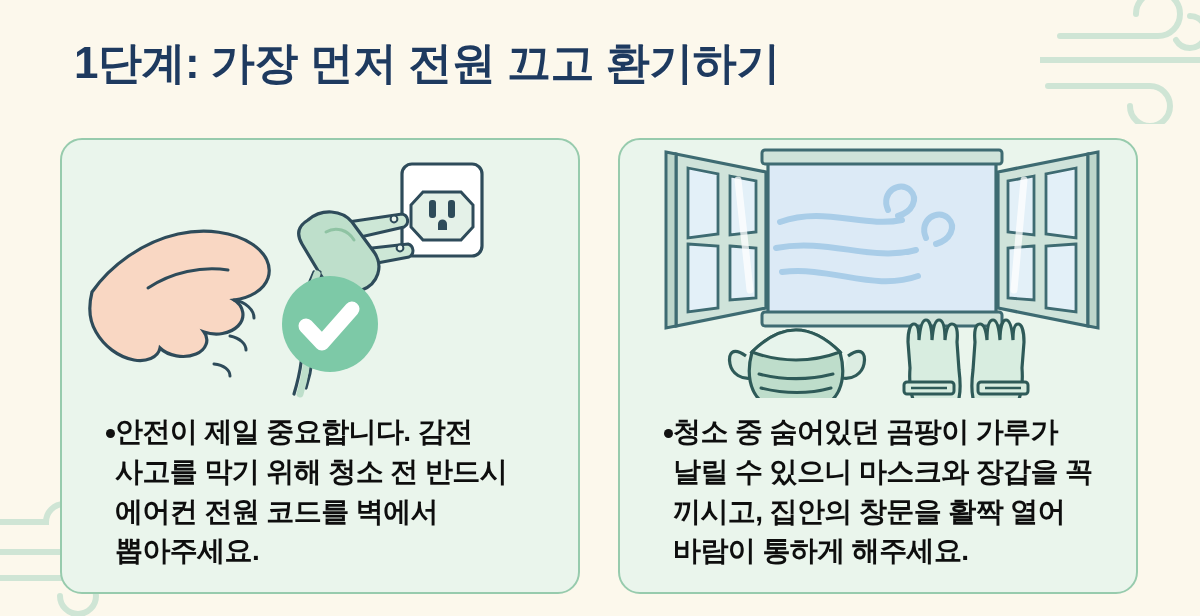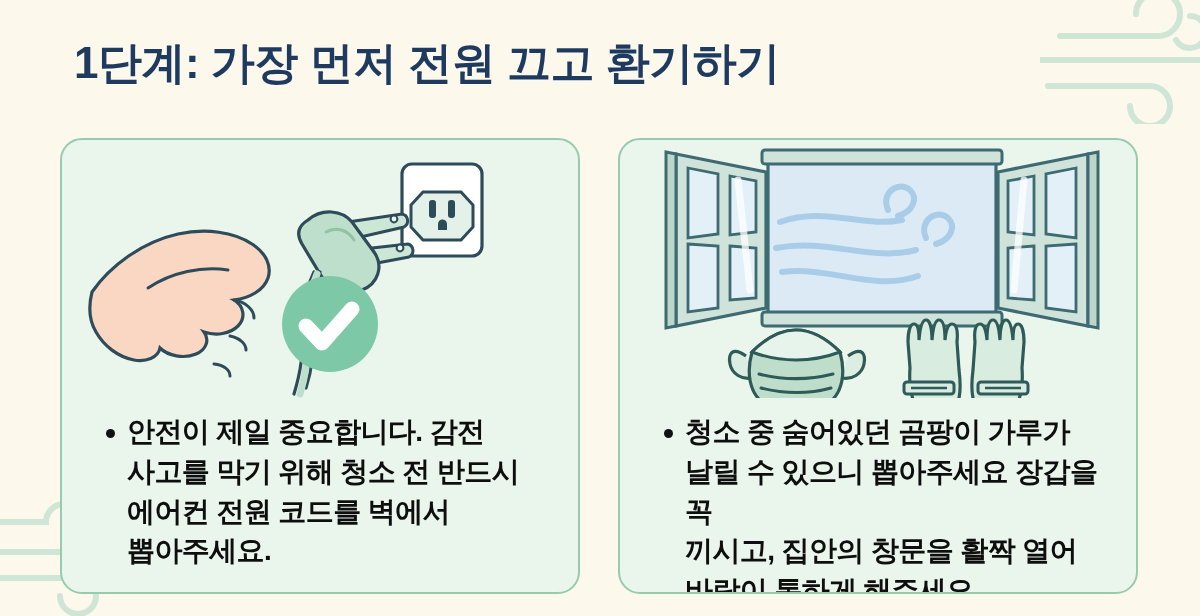--- a/index.html
+++ b/index.html
@@ -73,21 +73,21 @@
   }
   .illus svg { display: block; }
 
   .bullet-row {
     position: absolute;
     left: 44px;
     right: 22px;
     top: 272px;
     display: flex;
     align-items: flex-start;
-    gap: 12px;
+    gap: 0;
   }
   .dot {
     flex: 0 0 auto;
     width: 9px; height: 9px;
     border-radius: 50%;
     background: #111111;
     margin-top: 17px;
   }
   .btext {
     font-size: 28px;
@@ -255,20 +255,20 @@
               <rect x="358" y="242" width="50" height="12" rx="3" fill="#D8EDE0" stroke="#2E5A58" stroke-width="3"></rect>
               <path d="M365 248 h36" stroke="#2E5A58" stroke-width="2.4"></path>
             </g>
           </g>
         </svg>
       </div>
 
       <div class="bullet-row">
         <span class="dot"></span>
         <span class="btext">청소 중 숨어있던 곰팡이 가루가
-날릴 수 있으니 뽑아주세요 장갑을 꼭
+날릴 수 있으니 마스크와 장갑을 꼭
 끼시고, 집안의 창문을 활짝 열어
 바람이 통하게 해주세요.</span>
       </div>
     </div>
 
   </div>
 </div>
 
 </body></html>

